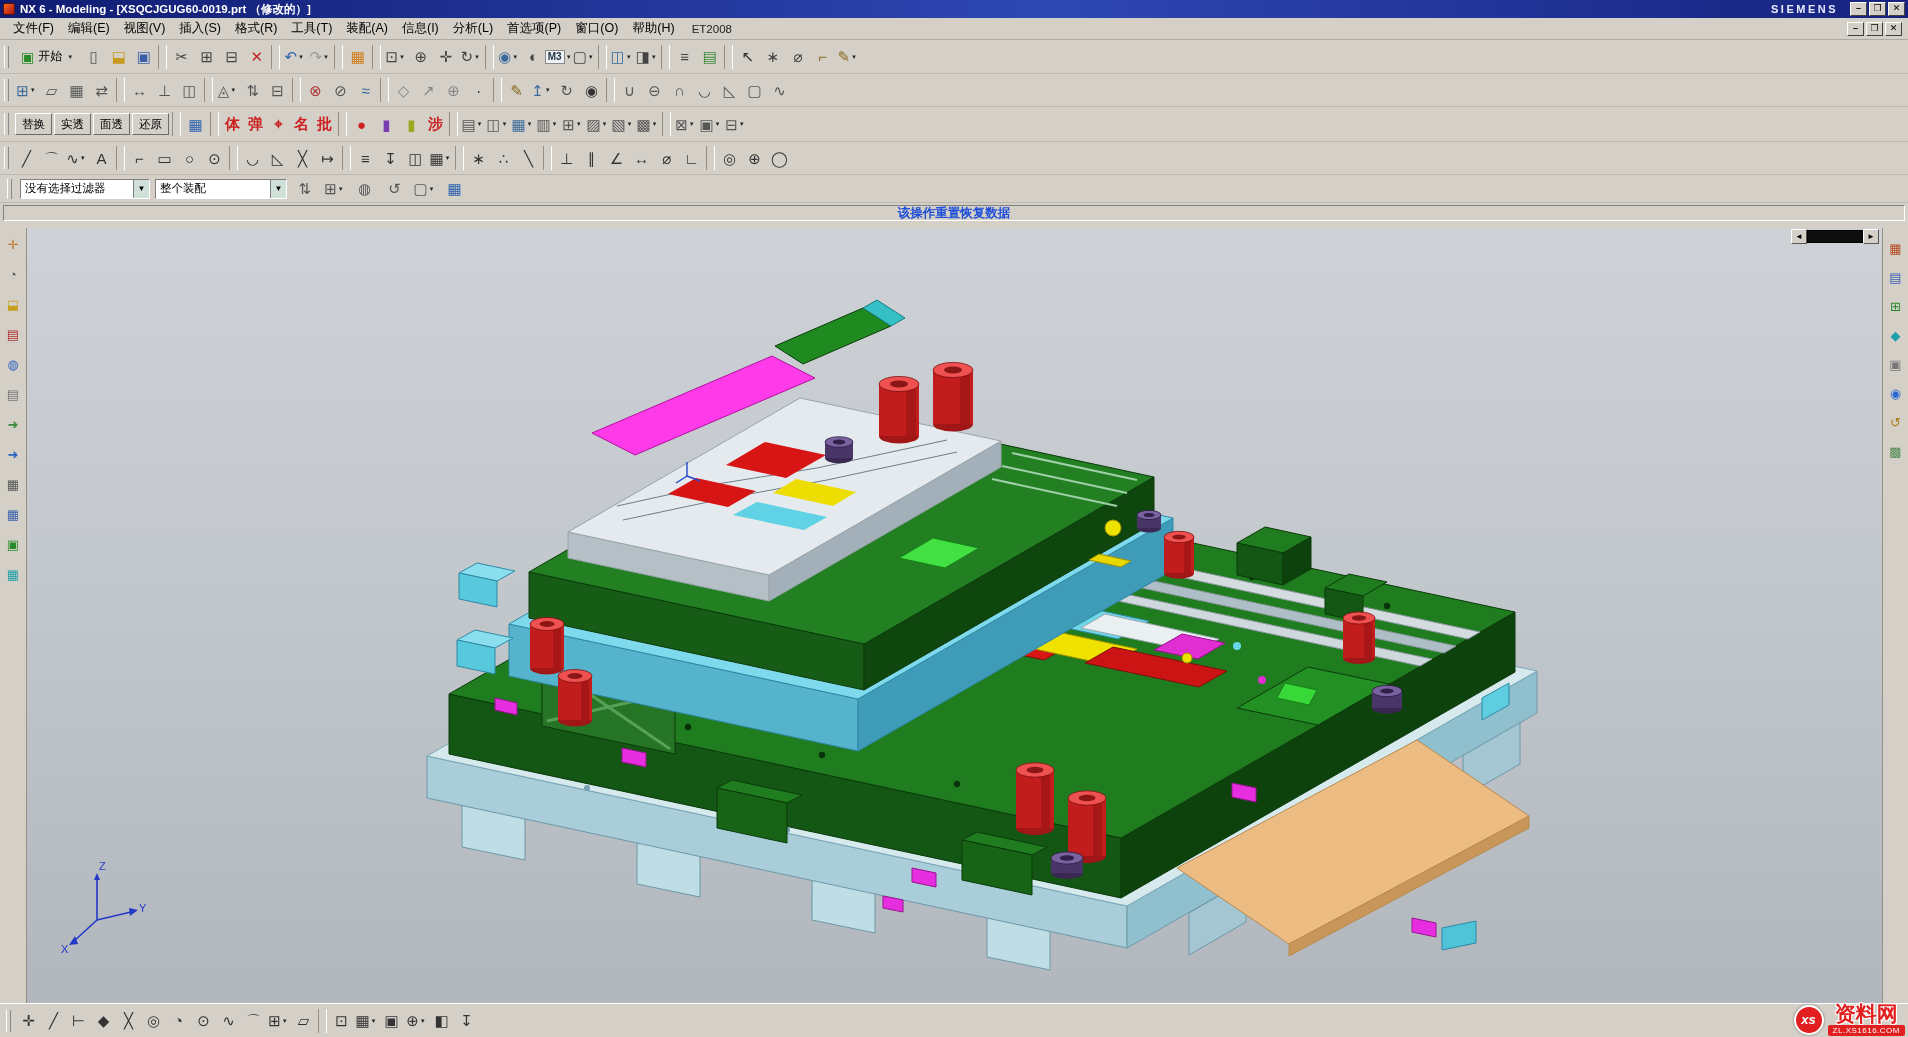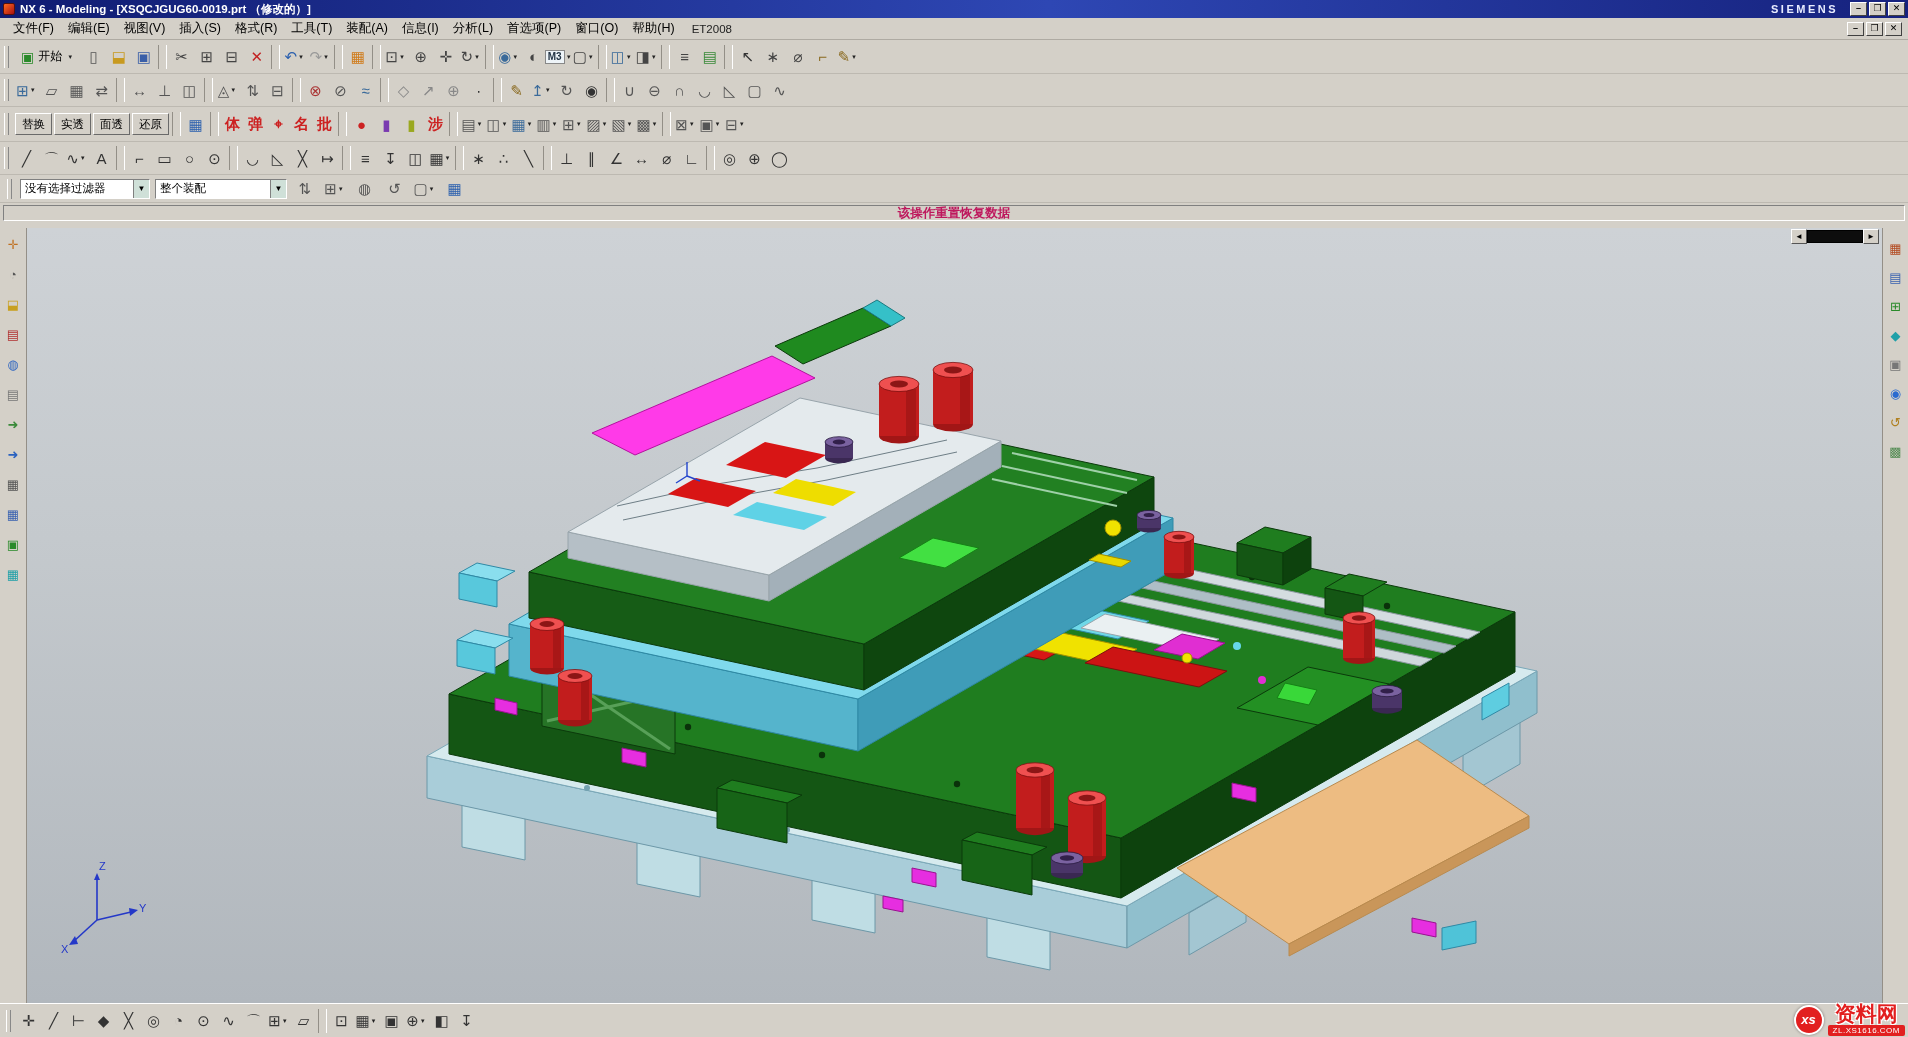--- a/index.html
+++ b/index.html
@@ -42,21 +42,21 @@
 .selbar{height:28px;display:flex;align-items:center;gap:5px;padding:0 4px;background:#d4d0c8;border-bottom:1px solid #bdb9b1}
 .selbar::before{content:"";width:3px;height:20px;border-left:1px solid #fff;border-right:1px solid #888;margin:0 3px}
 .combo{height:20px;background:#fff;border:1px solid;border-color:#808080 #fff #fff #808080;
   display:flex;align-items:center;font-size:11.5px}
 .combo-text{padding:0 4px;white-space:nowrap;overflow:hidden;flex:1}
 .combo-btn{width:16px;height:100%;background:#cfe0d8;border-left:1px solid #808080;font-size:8px;
   display:flex;align-items:center;justify-content:center;flex:none}
 
 .promptbar{height:25px;padding:2px 3px;background:#d4d0c8}
 .prompt-cell{height:16px;border:1px solid;border-color:#808080 #fff #fff #808080;display:flex;
-  align-items:center;justify-content:center;font-size:12.5px;font-weight:bold;color:#be185d}
+  align-items:center;justify-content:center;font-size:12.5px;font-weight:bold;color:#1d4ed8}
 
 .main{display:flex;height:775px}
 .left-dock{width:27px;background:#d4d0c8;border-right:1px solid #948f87;display:flex;flex-direction:column;
   align-items:center;padding-top:6px;gap:10px;flex:none}
 .right-dock{width:26px;background:#d4d0c8;border-left:1px solid #948f87;display:flex;flex-direction:column;
   align-items:center;padding-top:10px;gap:9px;flex:none}
 .dock-icon{width:20px;height:20px;display:flex;align-items:center;justify-content:center;border:1px solid transparent}
 .dock-icon .g{font-size:13px;line-height:1}
 .viewport{flex:1;position:relative;overflow:hidden;
   background:linear-gradient(180deg,#ced2d6 0%,#c4c9cd 40%,#b1b7bd 100%)}

